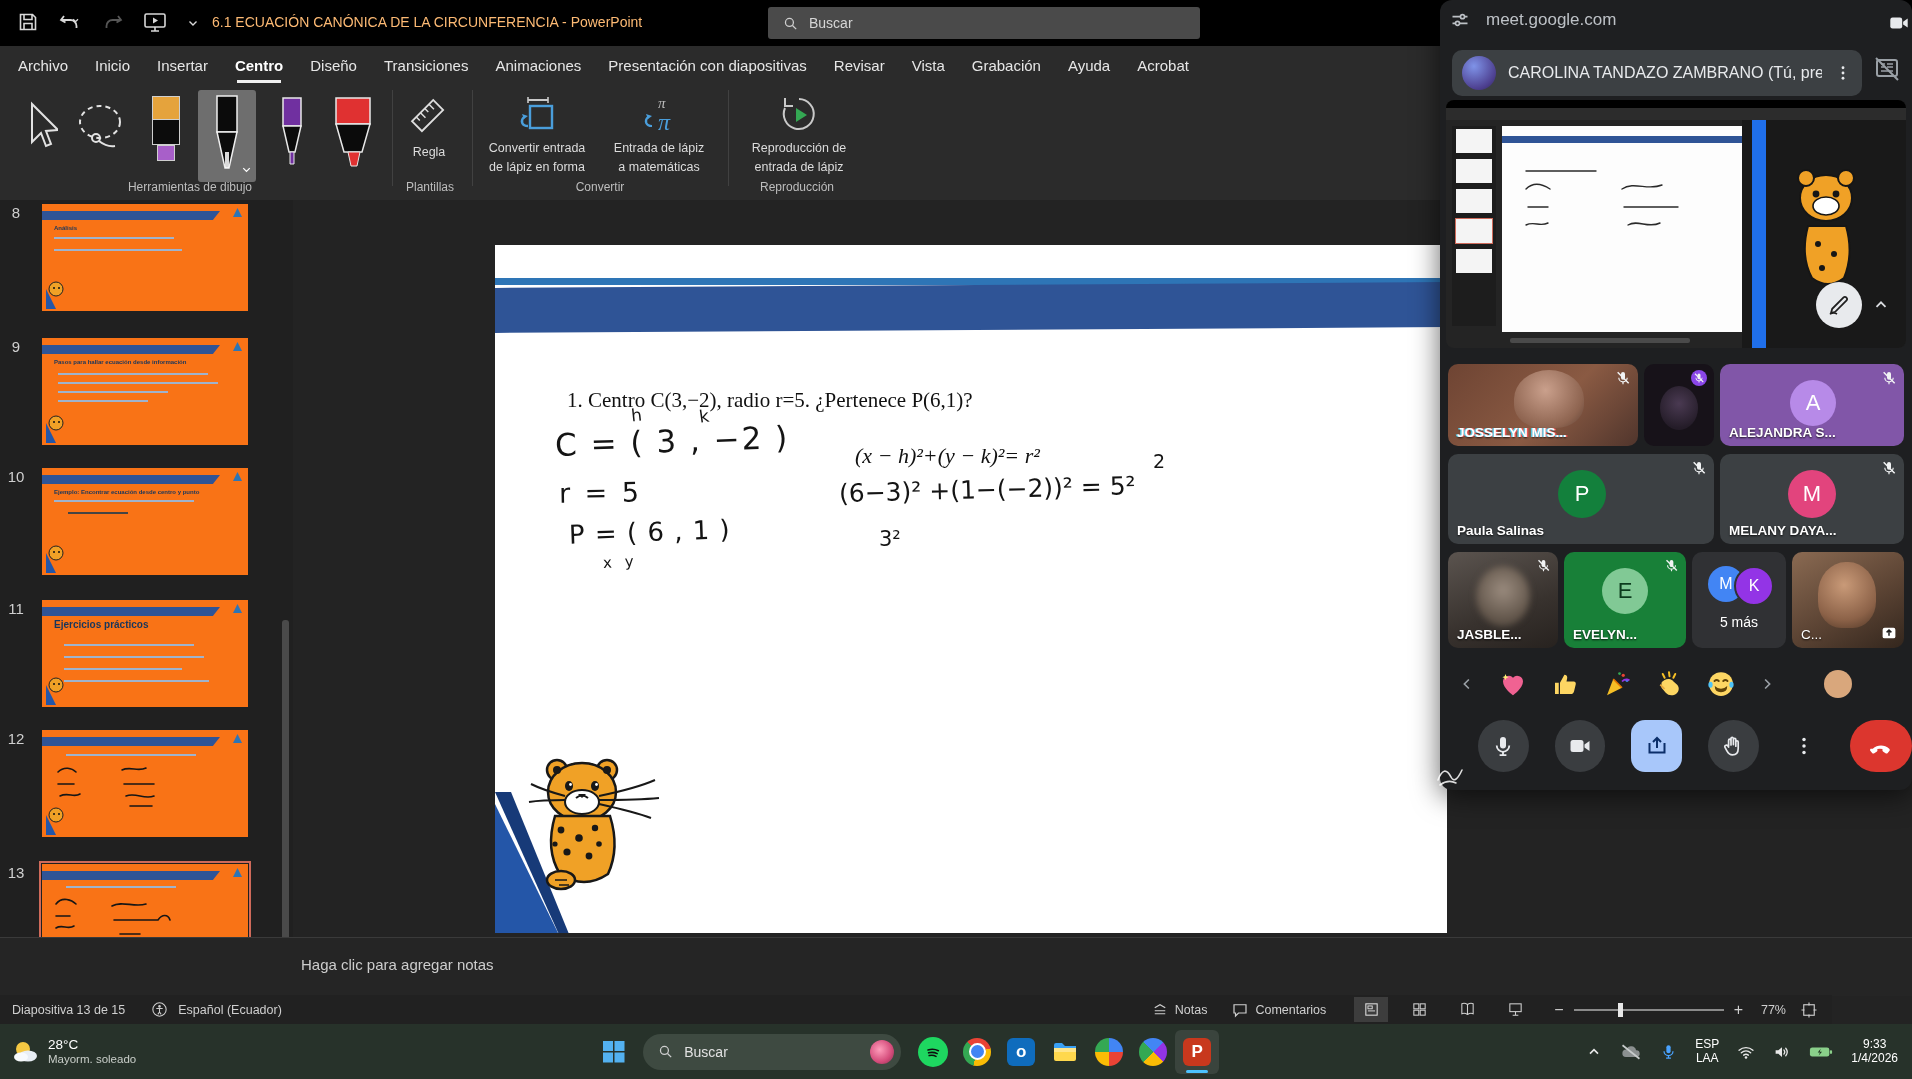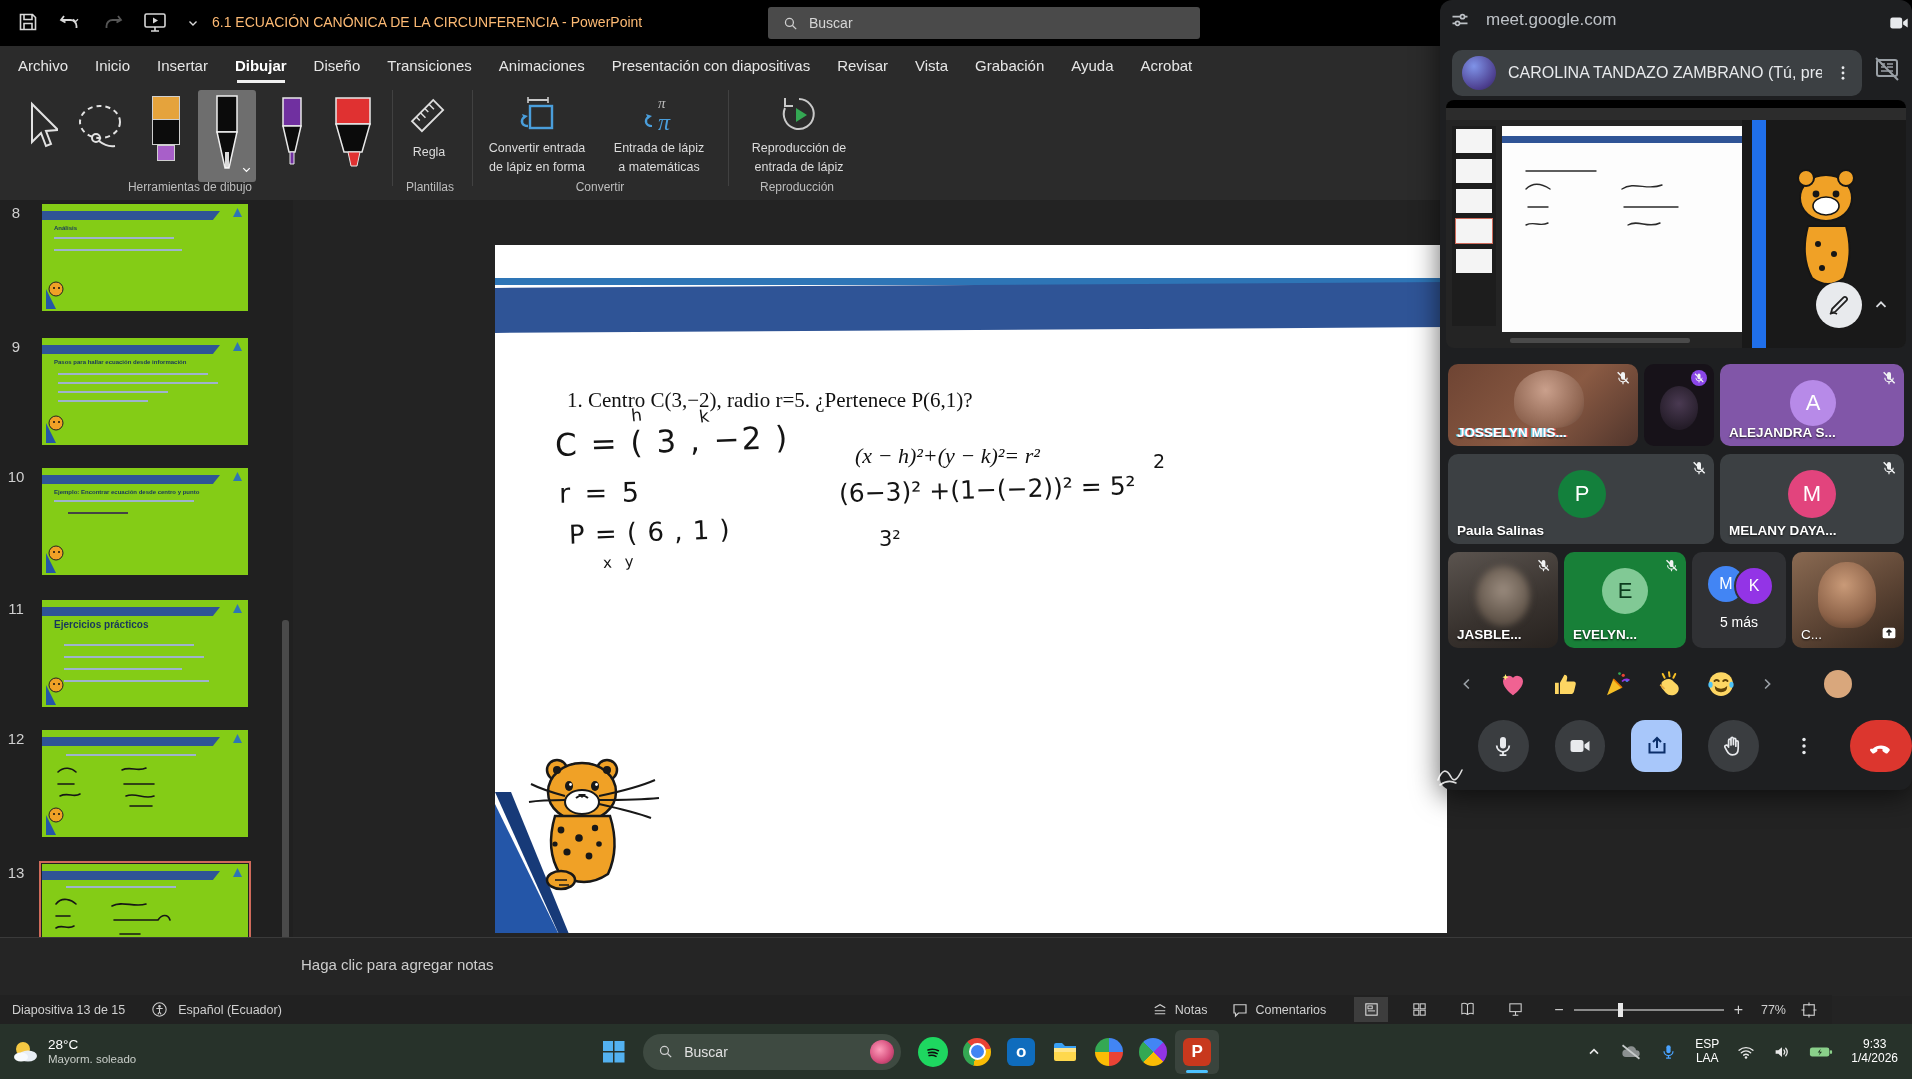--- a/index.html
+++ b/index.html
@@ -23,21 +23,21 @@
   .rb-label{color:#dcdcdc;font-size:12.5px;text-align:left;line-height:1.25;white-space:pre-line;}
   .pen-sel{background:#6e6e6e;border-radius:3px;}
   
   #h-ruler{left:495px;top:203px;width:946px;height:22px;color:#8f8f8f;font-size:9.5px;
     white-space:nowrap;overflow:hidden;word-spacing:3.4px;letter-spacing:.4px;line-height:22px;}
   #v-ruler{left:293px;top:246px;width:22px;height:690px;color:#8f8f8f;font-size:9.5px;
     white-space:pre-line;text-align:center;line-height:40px;overflow:hidden;}
   
   #pp-thumbs{left:0;top:200px;width:293px;height:795px;background:#202020;}
   .thumb-num{color:#cfcfcf;font-size:15px;width:28px;text-align:center;}
-  .thumb{left:42px;width:206px;height:107px;background:#84cc16;overflow:hidden;}
+  .thumb{left:42px;width:206px;height:107px;background:#f97316;overflow:hidden;}
   .thumb.sel{outline:2px solid #cf6a5a;outline-offset:1px;}
   .th-banner{position:absolute;left:0;top:7px;width:178px;height:9px;background:#2f5496;
     clip-path:polygon(0 0,100% 0,96% 100%,0 100%);}
   .th-logo{position:absolute;right:6px;top:4px;width:9px;height:9px;background:#2e75b6;
     clip-path:polygon(50% 0,100% 100%,0 100%);}
   .th-title{position:absolute;left:12px;top:21px;font-size:6px;font-weight:bold;color:#17365d;white-space:nowrap;}
   .th-line{position:absolute;height:2px;background:#9fb3cd;}
   .th-mascot{position:absolute;left:2px;bottom:2px;width:26px;height:30px;}
   
   #pp-canvas{left:293px;top:200px;width:1619px;height:795px;background:#232323;}
@@ -180,21 +180,21 @@
           </svg>
         </span>
       <span>Buscar</span>
     </div>
   </div>
 
   <div id="pp-menubar" class="a">
     <span class="menu-item">Archivo</span>
     <span class="menu-item">Inicio</span>
     <span class="menu-item">Insertar</span>
-    <span class="menu-item active">Dibujar</span>
+    <span class="menu-item active">Centro</span>
     <span class="menu-item">Diseño</span>
     <span class="menu-item">Transiciones</span>
     <span class="menu-item">Animaciones</span>
     <span class="menu-item">Presentación con diapositivas</span>
     <span class="menu-item">Revisar</span>
     <span class="menu-item">Vista</span>
     <span class="menu-item">Grabación</span>
     <span class="menu-item">Ayuda</span>
     <span class="menu-item">Acrobat</span>
   </div>

